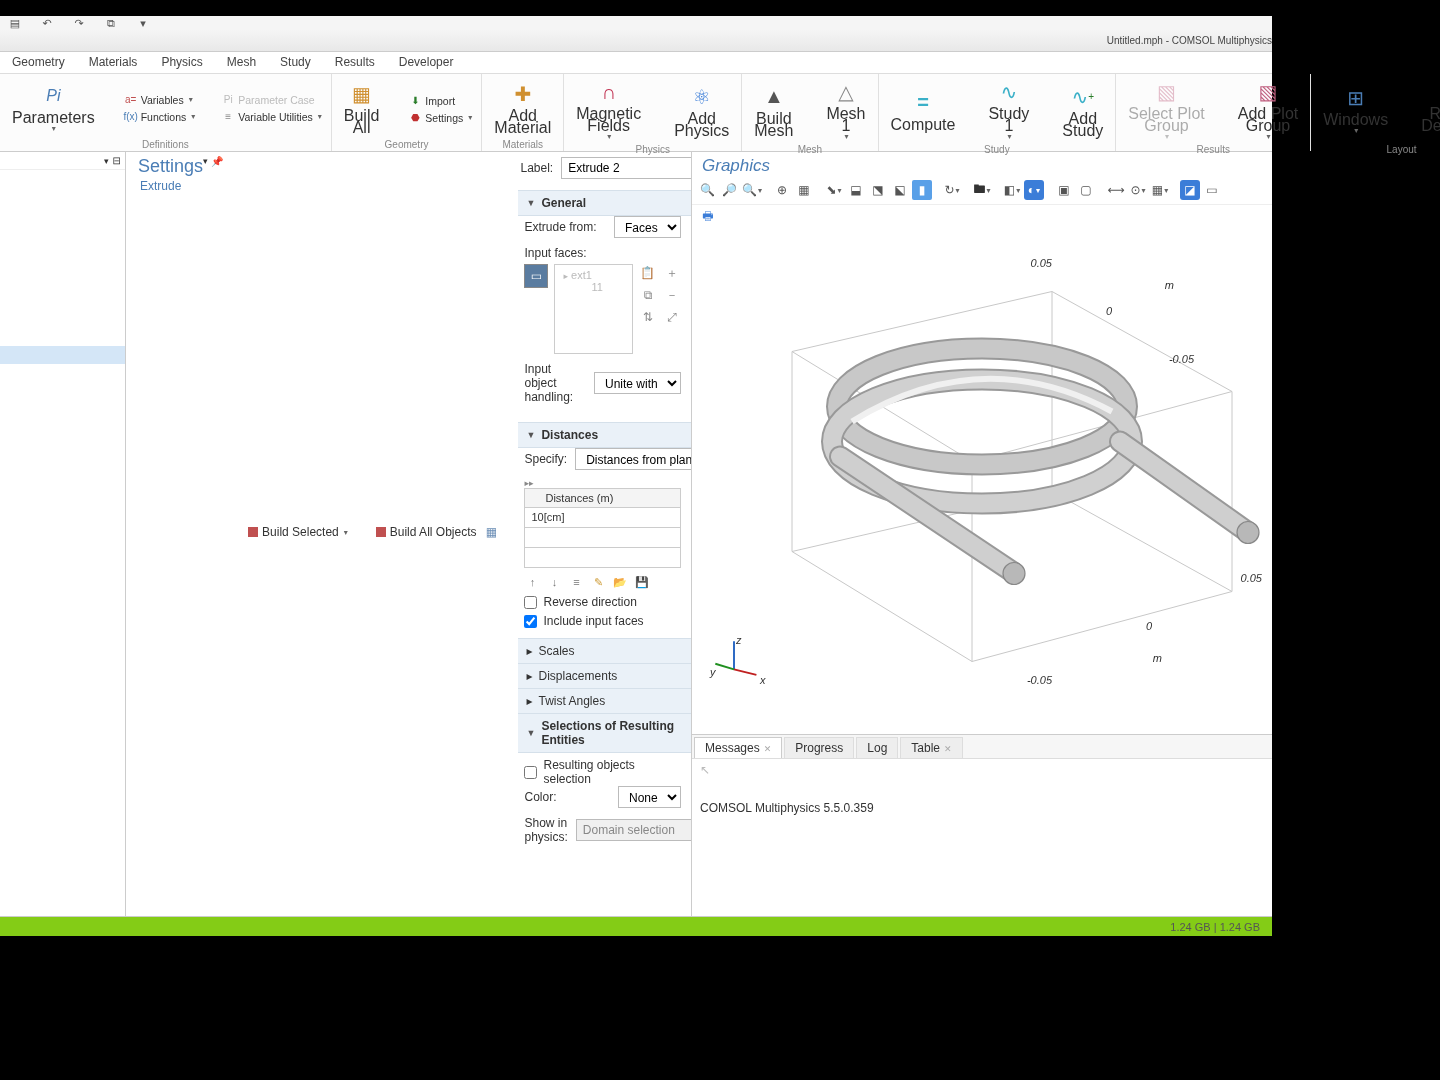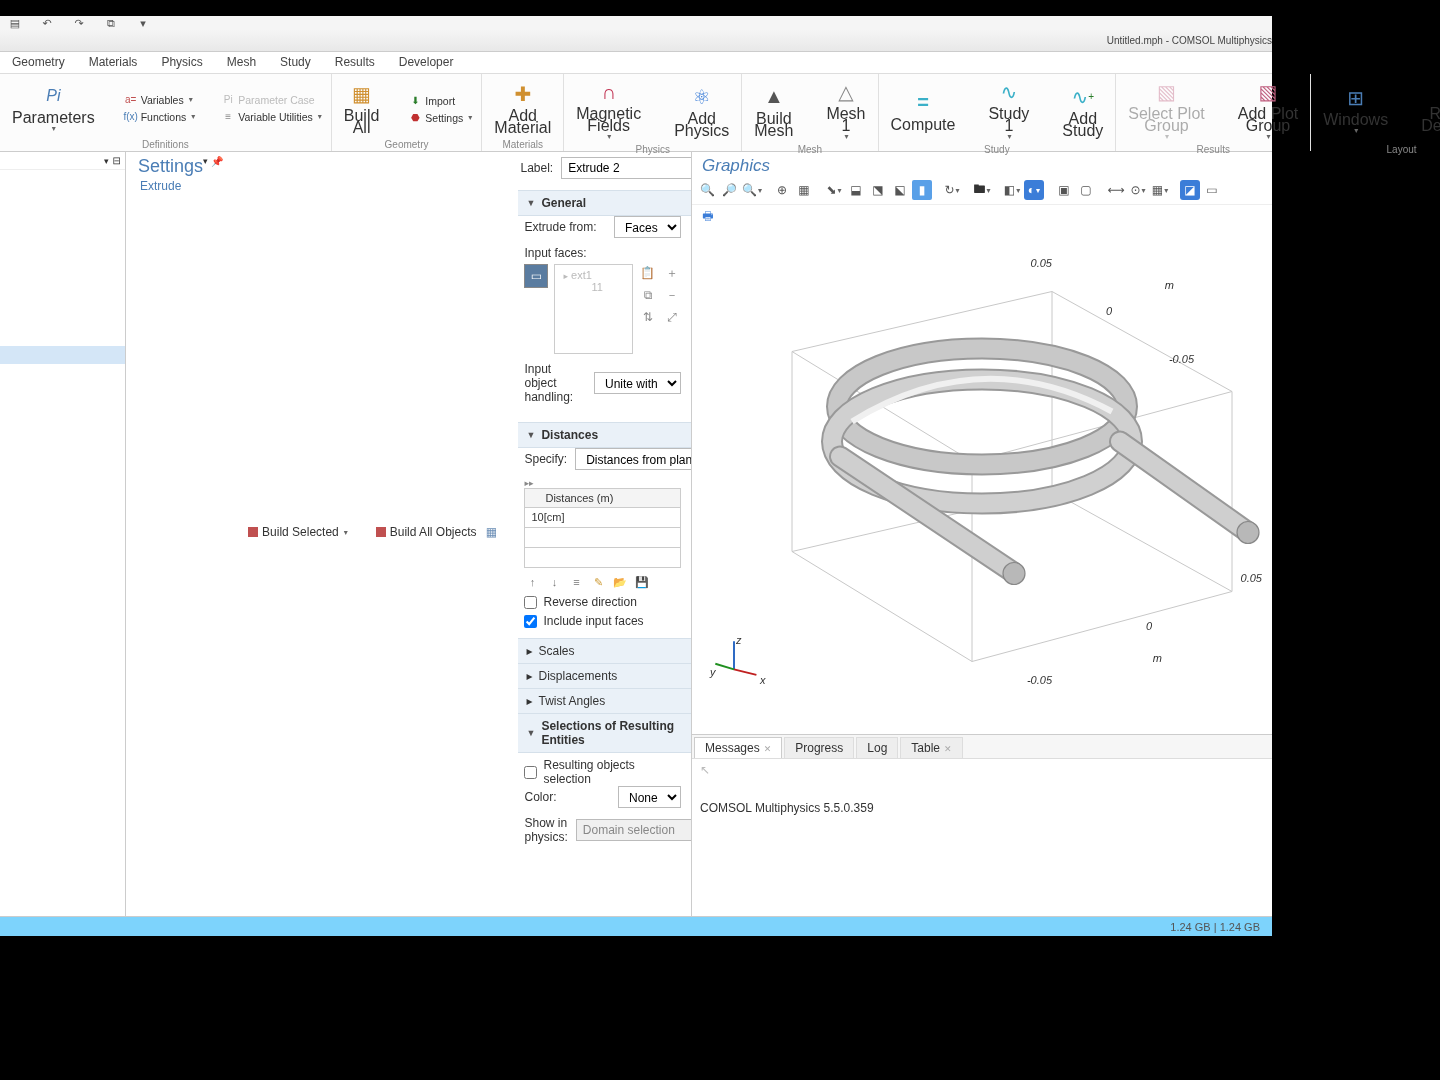--- a/index.html
+++ b/index.html
@@ -85,21 +85,21 @@
   .axis-label { position: absolute; font-size: 11px; color: #333; font-style: italic; }
   .triad { position: absolute; left: 14px; bottom: 46px; width: 56px; height: 56px; }
   
   .msg-panel { height: 182px; border-top: 1px solid #ccc; display: flex; flex-direction: column; }
   .msg-tabs { display: flex; align-items: center; height: 24px; background: #f6f6f6; border-bottom: 1px solid #ddd; }
   .msg-tab { padding: 3px 10px; font-size: 12px; border: 1px solid #ccc; border-bottom: none; background: #fff; margin-left: 2px; cursor: pointer; position: relative; top: 1px; }
   .msg-tab.inactive { background: #eee; border: 1px solid #ddd; }
   .msg-tab .x { font-size: 9px; color: #aaa; margin-left: 4px; }
   .msg-body { flex: 1; padding: 20px 8px 6px 8px; font-size: 12px; color: #333; }
   
-  .statusbar { height: 20px; background: #7dd3fc; border-top: 1px solid #ccc; display: flex; align-items: center; justify-content: flex-end; padding: 0 12px; font-size: 11px; color: #555; }
+  .statusbar { height: 20px; background: #84cc16; border-top: 1px solid #ccc; display: flex; align-items: center; justify-content: flex-end; padding: 0 12px; font-size: 11px; color: #555; }
   
   svg { display: block; }
 </style>
 </head>
 <body>
 
 <div class="app">
 
   <div class="qat">
     <span class="qat-icon">▤</span>

